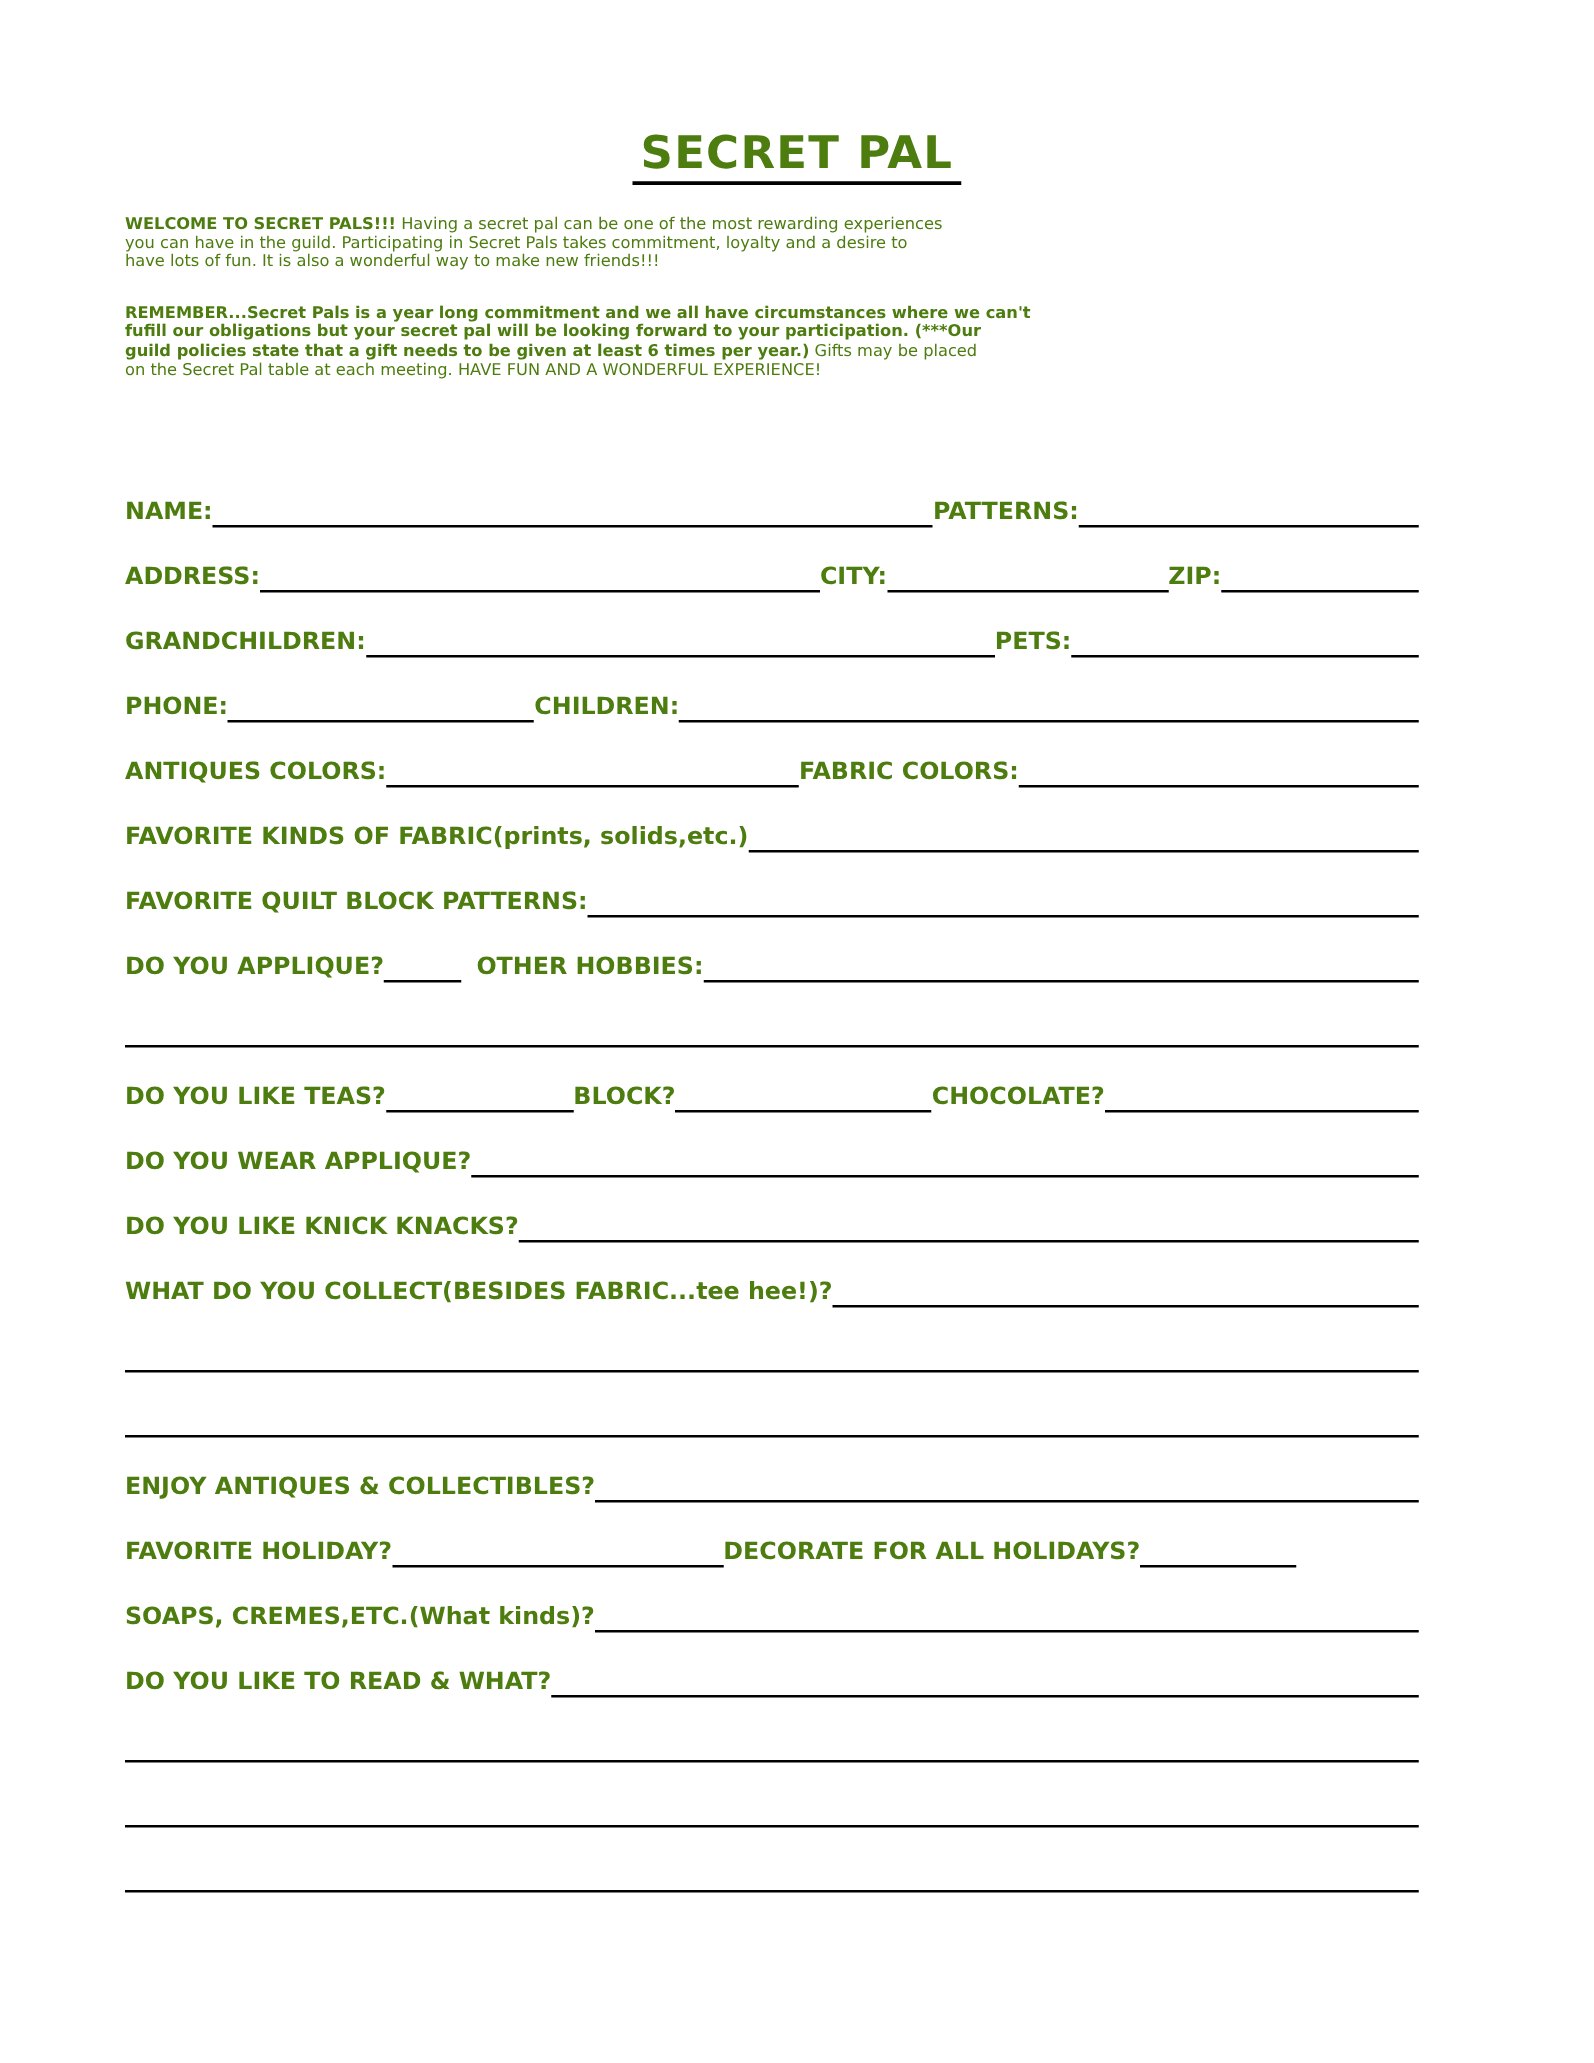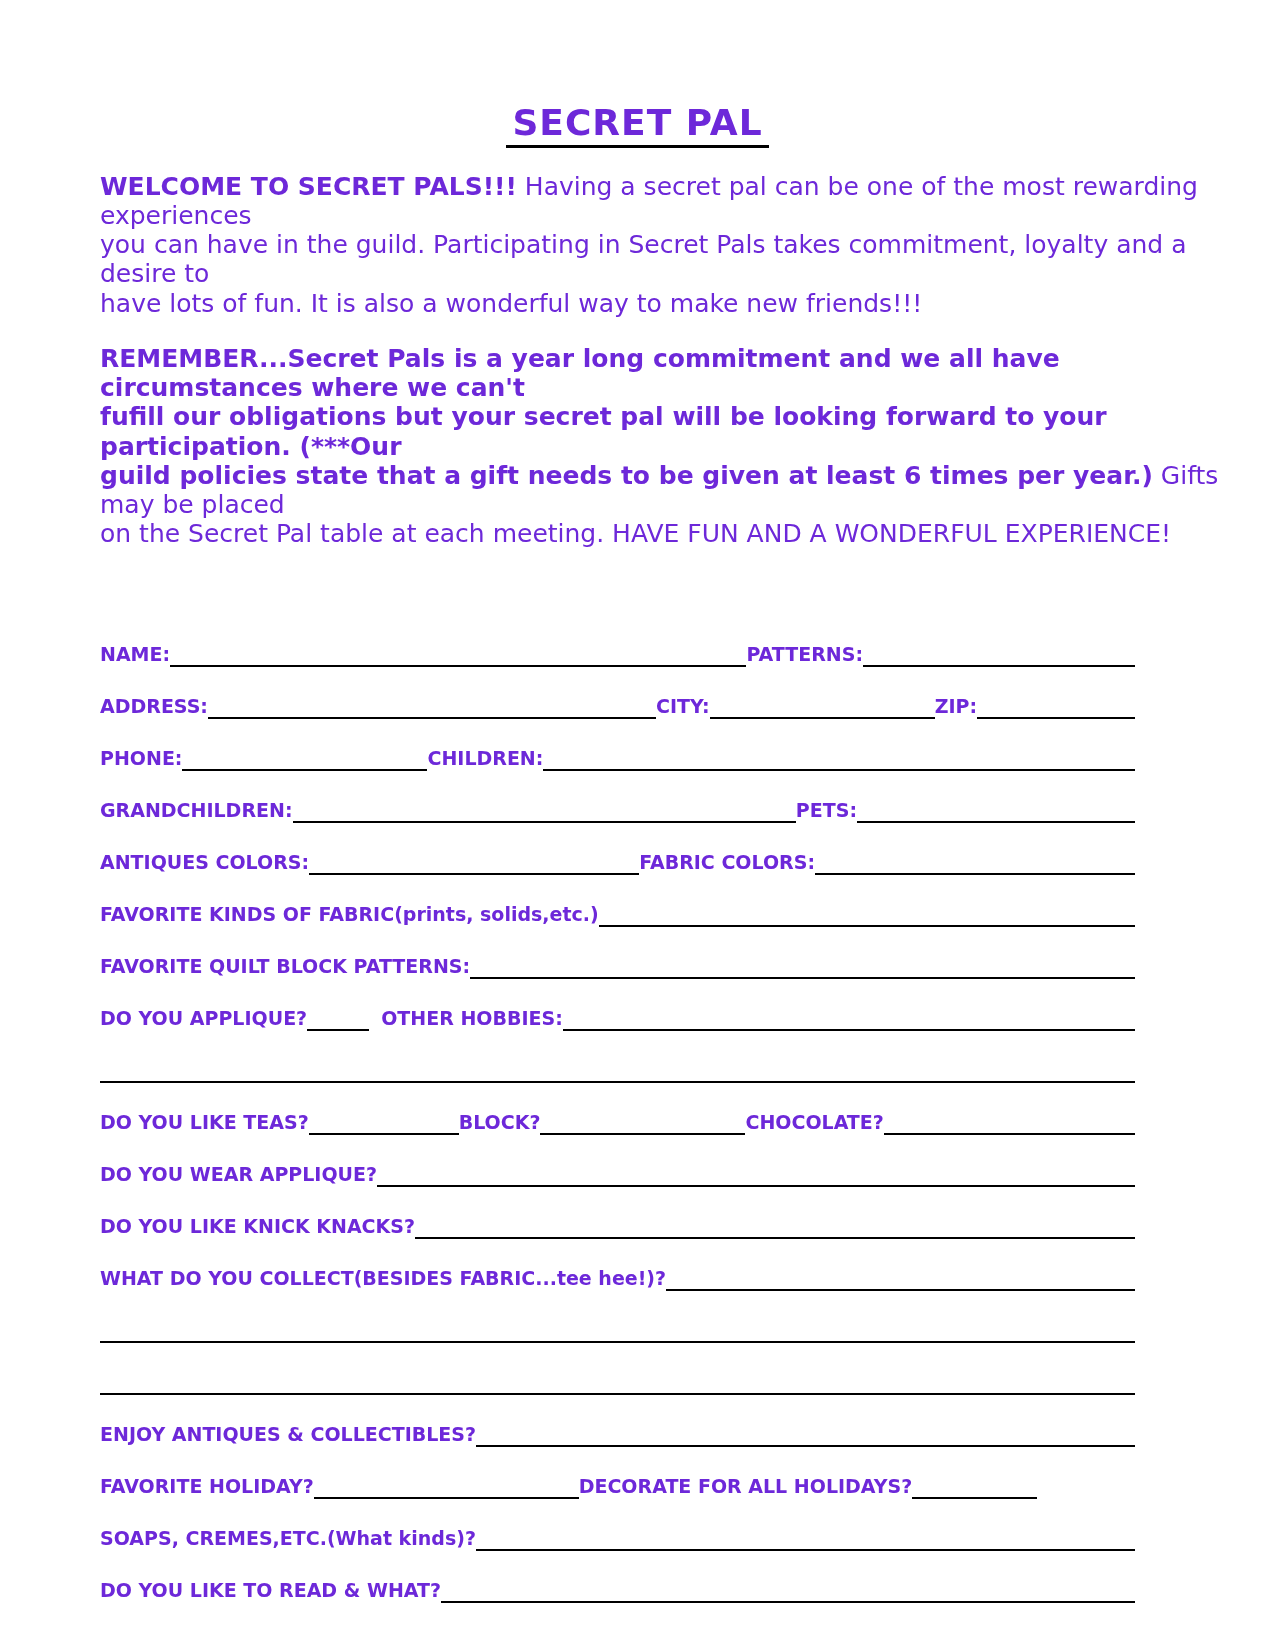--- a/index.html
+++ b/index.html
@@ -2,41 +2,41 @@
 <html><head>
 <meta charset="utf-8">
 <style>
   * { margin: 0; padding: 0; box-sizing: border-box; }
   html, body { background: #ffffff; }
   .page {
     position: relative;
     width: 1275px;
     height: 1650px;
     background: #ffffff;
-    color: #6d28d9;
+    color: #4d7c0f;
     font-family: "DejaVu Sans", sans-serif;
     overflow: hidden;
   }
   .title-wrap {
     padding-top: 103px;
     text-align: center;
   }
   .doc-title {
     display: inline-block;
     font-size: 36px;
     font-weight: bold;
     letter-spacing: 1px;
     border-bottom: 3px solid #000;
     padding: 0 6px 2px 6px;
     line-height: 1.1;
   }
   .intro {
     margin: 24px 55px 0 100px;
     width: 1120px;
-    font-size: 25px;
+    font-size: 13px;
     line-height: 1.17;
     white-space: pre-line;
   }
   .intro + .intro { margin-top: 26px; }
   .b { font-weight: bold; }
   .form-area {
     margin: 66px 140px 0 100px;
     width: 1035px;
   }
   .row {
@@ -87,31 +87,31 @@
     <div class="row">
       <span class="lbl">ADDRESS:</span>
       <span class="blank grow"></span>
       <span class="lbl">CITY:</span>
       <span class="blank" style="width:225px"></span>
       <span class="lbl">ZIP:</span>
       <span class="blank" style="width:158px"></span>
     </div>
 
     <div class="row">
+      <span class="lbl">GRANDCHILDREN:</span>
+      <span class="blank grow"></span>
+      <span class="lbl">PETS:</span>
+      <span class="blank" style="width:278px"></span>
+    </div>
+
+    <div class="row">
       <span class="lbl">PHONE:</span>
       <span class="blank" style="width:245px"></span>
       <span class="lbl">CHILDREN:</span>
       <span class="blank grow"></span>
-    </div>
-
-    <div class="row">
-      <span class="lbl">GRANDCHILDREN:</span>
-      <span class="blank grow"></span>
-      <span class="lbl">PETS:</span>
-      <span class="blank" style="width:278px"></span>
     </div>
 
     <div class="row">
       <span class="lbl">ANTIQUES COLORS:</span>
       <span class="blank grow"></span>
       <span class="lbl">FABRIC COLORS:</span>
       <span class="blank" style="width:320px"></span>
     </div>
 
     <div class="row">

